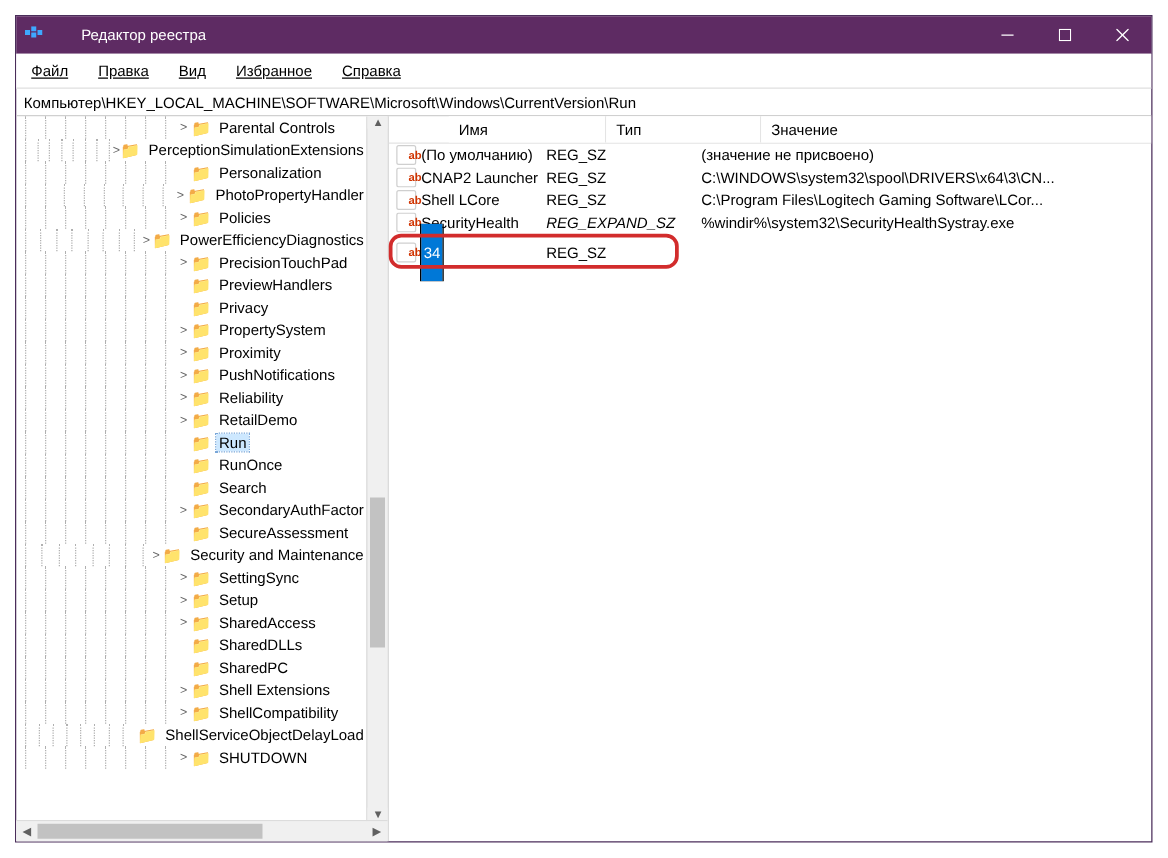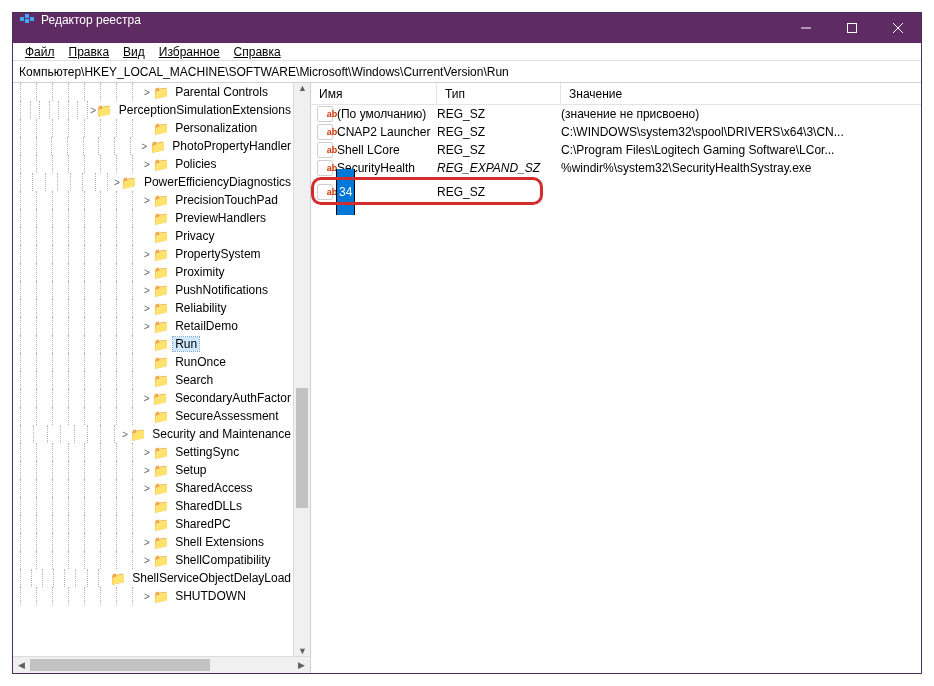--- a/index.html
+++ b/index.html
@@ -15,41 +15,42 @@
     border: 1px solid #4a2d5a;
     display: flex; flex-direction: column;
     background: #fff;
   }
 
   
   .titlebar {
     height: 30px;
     background: #5e2b63;
     color: #fff;
-    display: flex; 
+    display: flex; align-items: center;
     padding-left: 6px;
     font-size: 12px;
+    gap: 24px;
   }
   .title-icon {
     width: 16px; height: 16px; margin-right: 6px;
     display: inline-flex; align-items: center; justify-content: center;
   }
   .title-text { flex: 1; }
   .win-btns { display: flex; height: 100%; }
   .win-btn {
     width: 46px; display: flex; align-items: center; justify-content: center;
     color: #fff;
   }
 
   
   .menubar {
-    height: 18px; background: #fff;
+    height: 28px; background: #fff;
     border-bottom: 1px solid #e0e0e0;
     display: flex; align-items: center;
-    padding: 0 6px; gap: 2px;
+    padding: 0 6px; gap: 12px;
   }
   .menu-item { padding: 2px 6px; cursor: default; }
   .menu-u { text-decoration: underline; }
 
   
   .pathbar {
     height: 22px;
     border-bottom: 1px solid #d0d0d0;
     display: flex; align-items: center;
     padding: 0 6px;
@@ -114,20 +115,21 @@
   
   .list-pane {
     flex:1; display:flex; flex-direction:column;
     min-width:0; position:relative;
   }
   .list-header {
     height: 22px;
     display:flex; align-items:stretch;
     font-size:12px;
     border-bottom: 1px solid #e4e4e4;
+    padding-left: 48px;
   }
   .col-h {
     display:flex; align-items:center;
     padding:0 8px;
     border-right: 1px solid #e4e4e4;
     background:#fff;
   }
   .list-body { flex:1; position:relative; }
   .list-row {
     height: 18px; display:flex; align-items:center;

